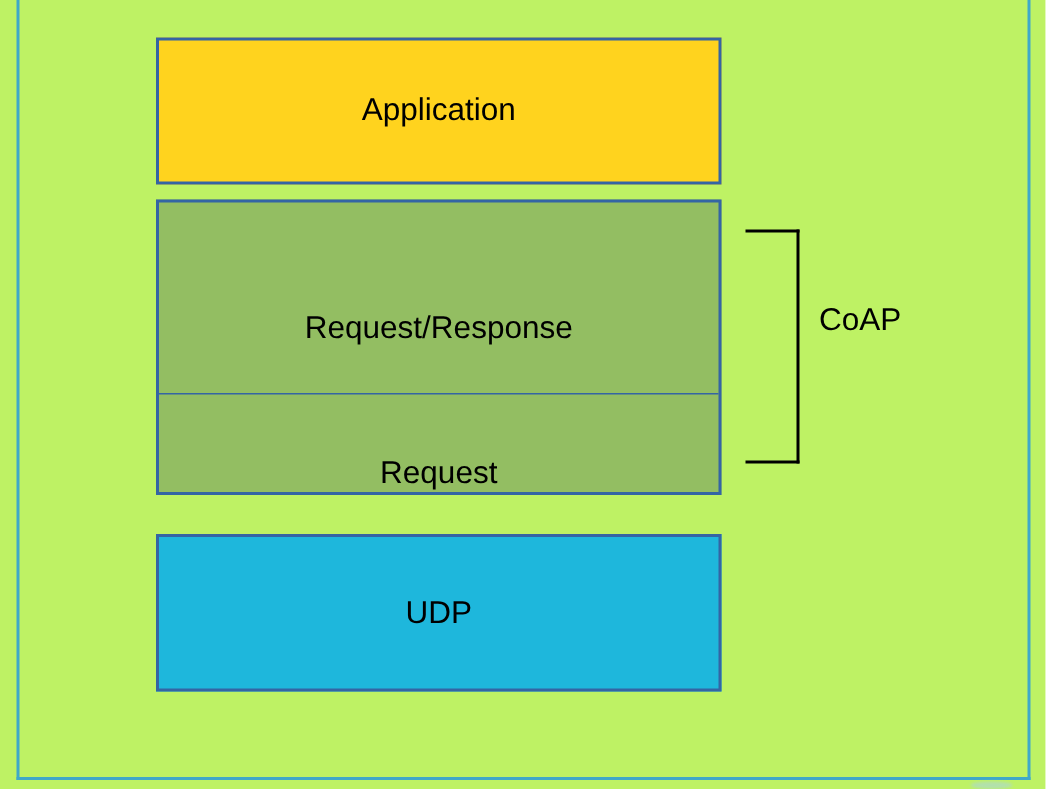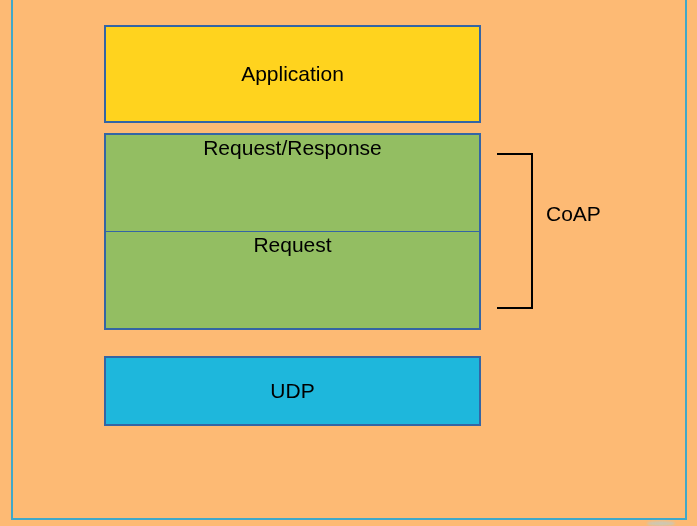--- a/index.html
+++ b/index.html
@@ -5,21 +5,21 @@
   html, body {
     margin: 0;
     padding: 0;
     background: #ffffff;
     font-family: "Liberation Sans", sans-serif;
   }
   .canvas {
     position: relative;
     width: 697px;
     height: 526px;
-    background: #fdba74;
+    background: #bef264;
     overflow: hidden;
   }
   .frame {
     position: absolute;
     left: 11px;
     top: 0;
     width: 676px;
     height: 520px;
     box-sizing: border-box;
     border-left: 2px solid;
@@ -46,29 +46,30 @@
     top: 133px;
     height: 197px;
     flex-direction: column;
     align-items: stretch;
     justify-content: stretch;
     padding: 0;
   }
   .sublayer {
     flex: 1 1 0;
     display: flex;
-    align-items: flex-start;
+    align-items: flex-end;
     justify-content: center;
+    margin-top: 31px;
   }
   .sublayer.second {
     border-top: 1.5px solid;
   }
   .box-udp {
     top: 356px;
-    height: 70px;
+    height: 105px;
   }
   .bracket {
     position: absolute;
     left: 497px;
     top: 153px;
     width: 36px;
     height: 156px;
     box-sizing: border-box;
     border-top: 2px solid;
     border-right: 2px solid;

